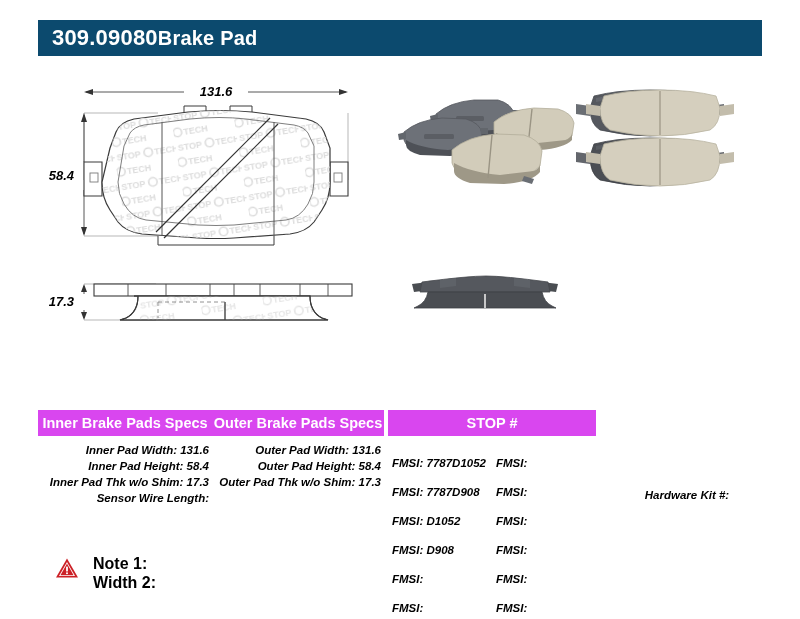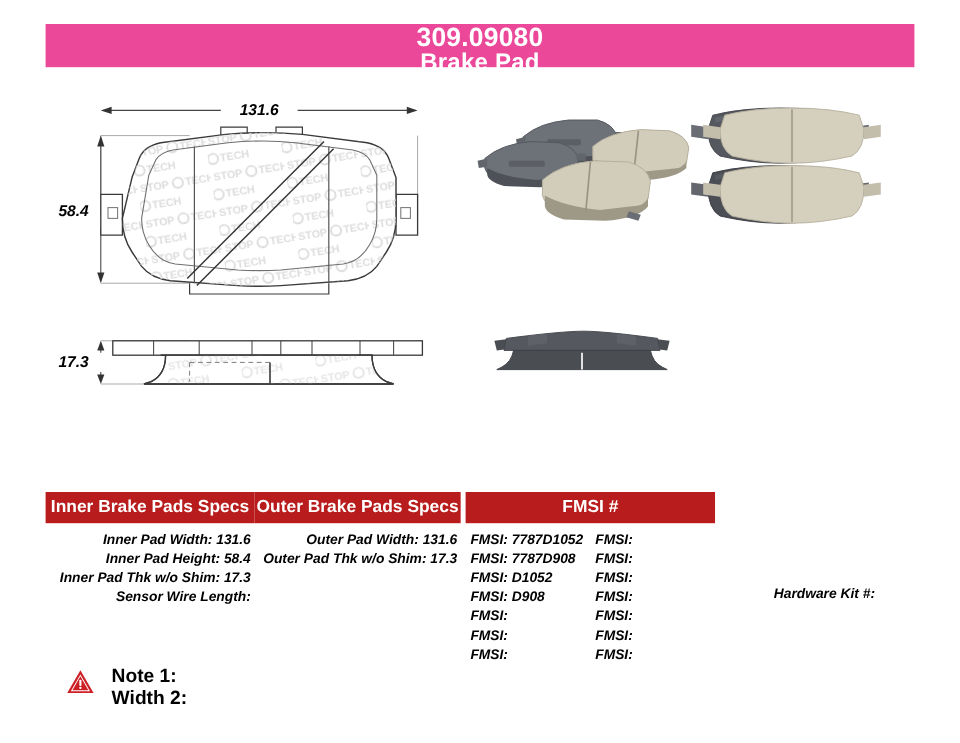--- a/index.html
+++ b/index.html
@@ -16,27 +16,26 @@
     overflow: hidden;
   }
 
   
   .header-bar {
     position: absolute;
     left: 38px;
     top: 20px;
     width: 724px;
     height: 36px;
-    background: #ec4899;
+    background: #0c4a6e;
     display: flex;
     align-items: center;
     justify-content: flex-start;
     box-sizing: border-box;
     padding: 0 14px;
-    flex-direction: column;
   }
   .header-part-number {
     color: #ffffff;
     font-size: 22px;
     font-weight: bold;
     letter-spacing: 0.2px;
     line-height: 1;
   }
   .header-title {
     color: #ffffff;
@@ -62,21 +61,21 @@
     left: 38px;
     top: 410px;
     width: 724px;
   }
   .table-head {
     display: flex;
     width: 100%;
     height: 26px;
   }
   .th {
-    background: #b91c1c;
+    background: #d946ef;
     color: #ffffff;
     font-size: 14.5px;
     font-weight: bold;
     display: flex;
     align-items: center;
     justify-content: center;
     box-sizing: border-box;
     height: 26px;
   }
   .th-gap {
@@ -112,20 +111,21 @@
     display: flex;
     padding-left: 4px;
   }
   .fmsi-col { flex: 0 0 104px; }
   .fmsi-line {
     font-size: 11.5px;
     font-weight: bold;
     line-height: 16px;
     white-space: nowrap;
     text-align: left;
+    margin-top: 13px;
   }
   .rel-line {
     font-size: 11.5px;
     font-weight: bold;
     line-height: 16px;
     white-space: nowrap;
     text-align: center;
     padding-left: 8px;
     margin-top: 45px;
   }
@@ -359,21 +359,21 @@
     <path d="M120,12 L136,14 L136,22 L120,20 Z" fill="#62666c" opacity="0.7"></path>
   </svg>
 </div>
 
 <div class="spec-table">
 
   <div class="table-head">
     <div class="th col-inner">Inner Brake Pads Specs</div>
     <div class="th col-outer">Outer Brake Pads Specs</div>
     <div class="th-gap"></div>
-    <div class="th col-fmsi">FMSI #</div>
+    <div class="th col-fmsi">STOP #</div>
     <div class="th-gap"></div>
   </div>
 
   <div class="table-body">
 
     <div class="body-cell col-inner">
       <div class="spec-line">
         <span>Inner Pad Width: </span>
         <span class="val">131.6</span>
       </div>
@@ -388,20 +388,24 @@
       <div class="spec-line">
         <span>Sensor Wire Length:</span>
         <span class="val"></span>
       </div>
     </div>
 
     <div class="body-cell col-outer">
       <div class="spec-line">
         <span>Outer Pad Width: </span>
         <span class="val">131.6</span>
+      </div>
+      <div class="spec-line">
+        <span>Outer Pad Height: </span>
+        <span class="val">58.4</span>
       </div>
       <div class="spec-line">
         <span>Outer Pad Thk w/o Shim: </span>
         <span class="val">17.3</span>
       </div>
       <div class="spec-line">
         <span></span>
         <span class="val"></span>
       </div>
     </div>

